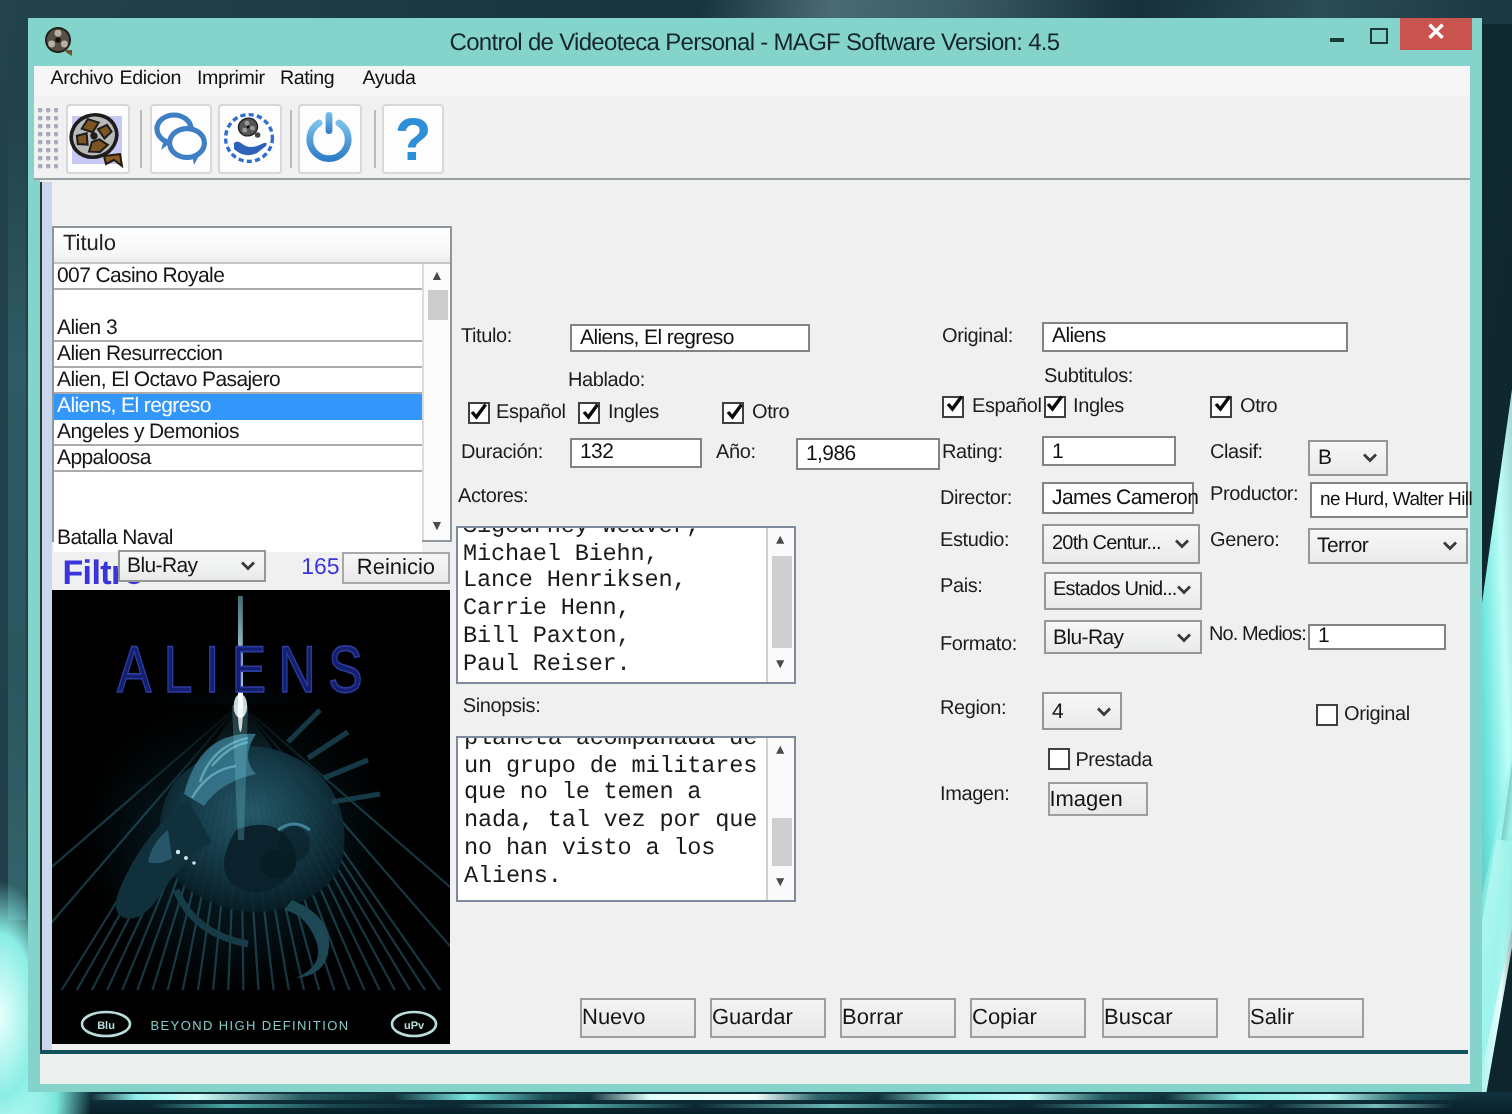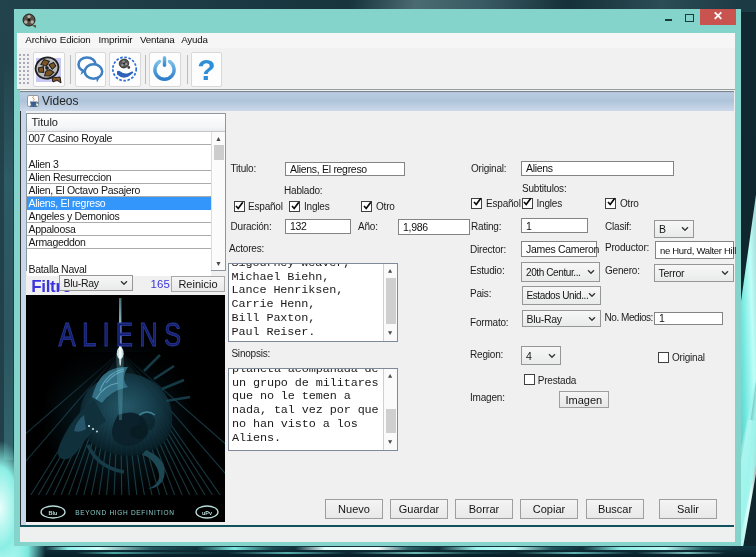--- a/index.html
+++ b/index.html
@@ -82,21 +82,21 @@
 
 
 .combo { background:linear-gradient(#f7f7f7,#e9eaea); border:1px solid #969696; font-size:10.5px; letter-spacing:-0.3px; color:#151515; }
 .combo .ct { position:absolute; left:4px; top:50%; transform:translateY(-50%); white-space:nowrap; }
 .combo svg { position:absolute; right:4px; top:50%; transform:translateY(-50%); }
 .tfield { position:absolute; background:#fff; border:1px solid #848484; font-size:10.5px; letter-spacing:-0.3px; color:#111; }
 .tfield span { position:absolute; left:4px; top:50%; transform:translateY(-50%); white-space:nowrap; }
 .lbl { position:absolute; font-size:10px; letter-spacing:-0.2px; color:#1c1c1c; white-space:nowrap; }
 .cb { position:absolute; width:11px; height:11px; background:#fff; border:1.3px solid #404040; }
 .cb svg { position:absolute; left:-0.5px; top:-1.5px; }
-.btn { position:absolute; background:linear-gradient(#f4f4f4,#e8e8e8); border:1px solid #9e9e9e; font-size:11px; color:#151515; text-align:center;margin-left:35px; }
+.btn { position:absolute; background:linear-gradient(#f4f4f4,#e8e8e8); border:1px solid #9e9e9e; font-size:11px; color:#151515; text-align:left; }
 
 
 .tarea { position:absolute; background:#fff; border:1px solid #7e8a99; font-family:"Liberation Mono", monospace; font-size:11.8px; letter-spacing:-0.1px; color:#1a1a1a; overflow:hidden; }
 .tarea pre { position:absolute; left:3px; font-family:Liberation Mono, monospace; line-height:13.7px; }
 .tscroll { position:absolute; right:0; top:0; width:14px; height:100%; background:#fafafa; border-left:1px solid #d0d0d0; }
 .tthumb { position:absolute; left:2px; width:10px; background:#cfcfcf; }
 </style>
 </head>
 <body>
 <div id="wall">
@@ -107,37 +107,38 @@
     <div class="stripeR3"></div>
     <div class="stripeR2"></div>
   <div class="botlines"></div>
     <div class="glowBL"></div>
     <div class="glowBL2"></div>
     <div class="lineA"></div>
     <div class="lineB"></div>
 </div>
 
 <div id="win">
+  <div id="title">Control de Videoteca Personal - MAGF Software Version: 4.5</div>
   <svg id="tIcon" viewBox="0 0 15 16">
     <circle cx="7" cy="7" r="6" fill="#575047" stroke="#221f1c" stroke-width="1"></circle>
     <circle cx="7" cy="7" r="1.4" fill="#16130f"></circle>
     <circle cx="7" cy="3.6" r="1.7" fill="#b8b0a2"></circle>
       <circle cx="3.8" cy="9" r="1.7" fill="#b8b0a2"></circle>
       <circle cx="10.2" cy="9" r="1.7" fill="#b8b0a2"></circle>
     <path d="M10 12 L14 12 L14 15 L11.5 13.5 Z" fill="#6e5236"></path>
   </svg>
   <div id="minb"></div>
     <div id="maxb"></div>
     <div id="closeb">✕</div>
 
   <div id="menubar">
     <span style="left:8.3px">Archivo</span>
       <span style="left:42.8px">Edicion</span>
       <span style="left:81.5px">Imprimir</span>
-      <span style="left:123px">Ventana</span>
+      <span style="left:123px">Rating</span>
       <span style="left:164.2px">Ayuda</span>
   </div>
   <div id="toolbar">
     <div class="grip"></div>
     <div class="tbtn" style="left:16px">
       <svg width="29" height="32" viewBox="0 0 29 32">
         <rect x="2" y="5" width="25" height="24" fill="#c8c8f4"></rect>
         <g transform="rotate(-20 13 15)">
           <ellipse cx="13" cy="15" rx="11.5" ry="10.5" fill="#b9b9b9" stroke="#1d1d1d" stroke-width="1.8"></ellipse>
           <g fill="#7e5422" stroke="#1d1d1d" stroke-width="1">
@@ -193,31 +194,20 @@
     </div>
     <div class="tsep" style="left:52.6px"></div>
     <div class="tsep" style="left:127.7px"></div>
     <div class="tsep" style="left:169.5px"></div>
   </div>
 
   <div id="mdi">
     <div id="iframe">
       <div class="dstrip"></div>
       <div class="bstrip"></div>
-      <div id="ititle">
-        <div class="jicon">
-          <svg width="11" height="11" viewBox="0 0 11 11" style="position:absolute;left:0;top:0">
-            <path d="M5.5 0.5 q-1.5 1 0 2 q1.5 1 0 2" stroke="#d88018" stroke-width="1" fill="none"></path>
-            <path d="M2 5.5 h7 l-1 3.5 h-5 Z" fill="#3a5f8a"></path>
-            <path d="M9 6 q2 0.3 0.6 2" stroke="#3a5f8a" stroke-width="0.9" fill="none"></path>
-            <ellipse cx="5.5" cy="10" rx="3.6" ry="0.9" fill="#3a5f8a"></ellipse>
-          </svg>
-        </div>
-        <div class="vtxt">Videos</div>
-      </div>
       <div id="ibottom"></div>
 
       <div id="list">
         <div id="lhead">
             <span>Titulo</span>
           </div>
         <div class="lrow" style="top:18px">
             <span>007 Casino Royale</span>
           </div>
         <div class="lrow" style="top:44.2px">
@@ -230,23 +220,20 @@
             <span>Alien, El Octavo Pasajero</span>
           </div>
         <div class="lrow sel" style="top:83.5px">
             <span>Aliens, El regreso</span>
           </div>
         <div class="lrow" style="top:96.6px">
             <span>Angeles y Demonios</span>
           </div>
         <div class="lrow" style="top:109.7px">
             <span>Appaloosa</span>
-          </div>
-        <div class="lrow" style="top:122.8px">
-            <span>Armageddon</span>
           </div>
         <div class="lrow" style="top:149px; border-bottom:none">
             <span>Batalla Naval</span>
           </div>
         <div id="lscroll">
           <div class="sarrow" style="top:0">▲</div>
           <div id="lthumb"></div>
           <div class="sarrow" style="bottom:0">▼</div>
         </div>
       </div>

